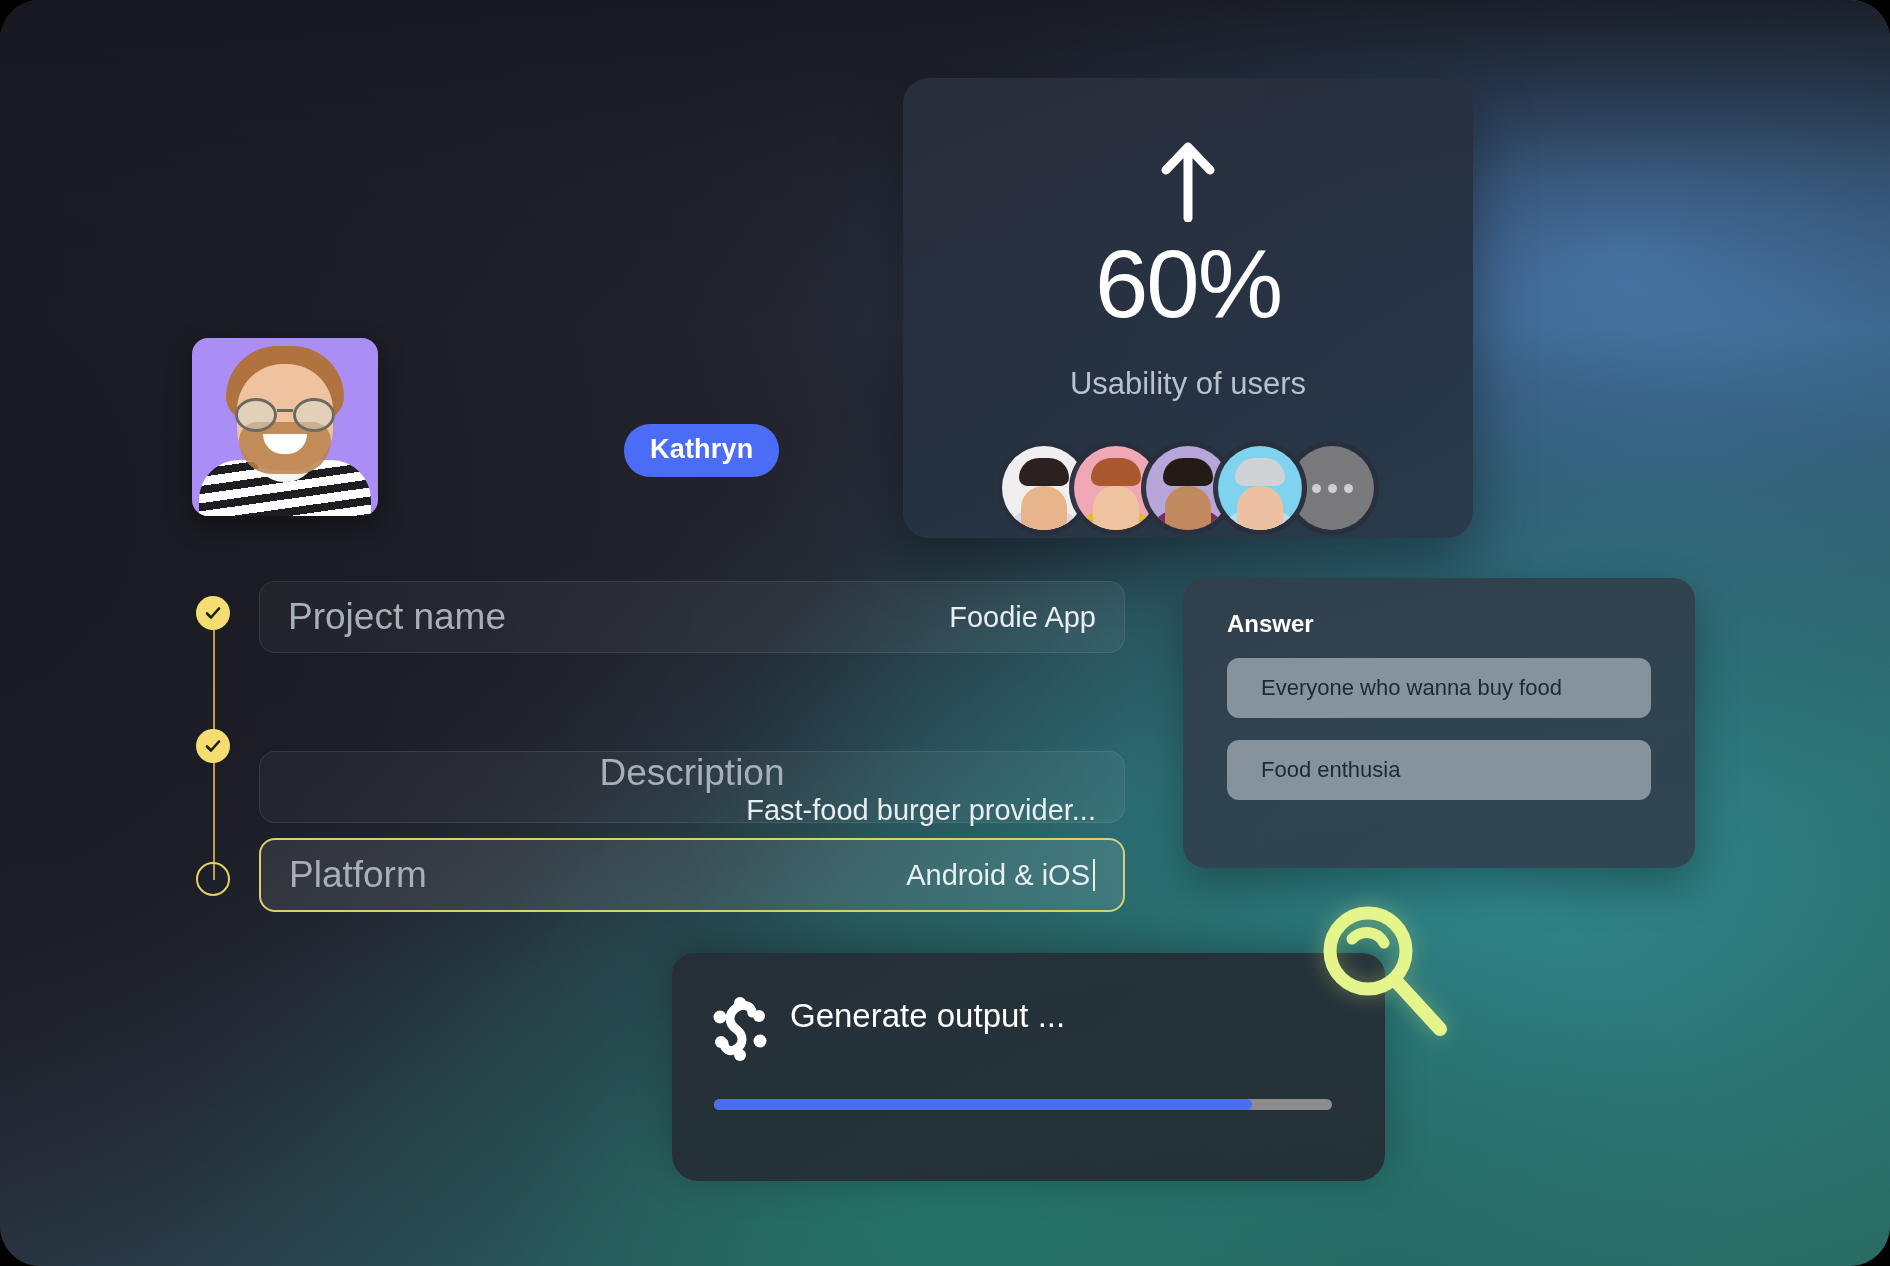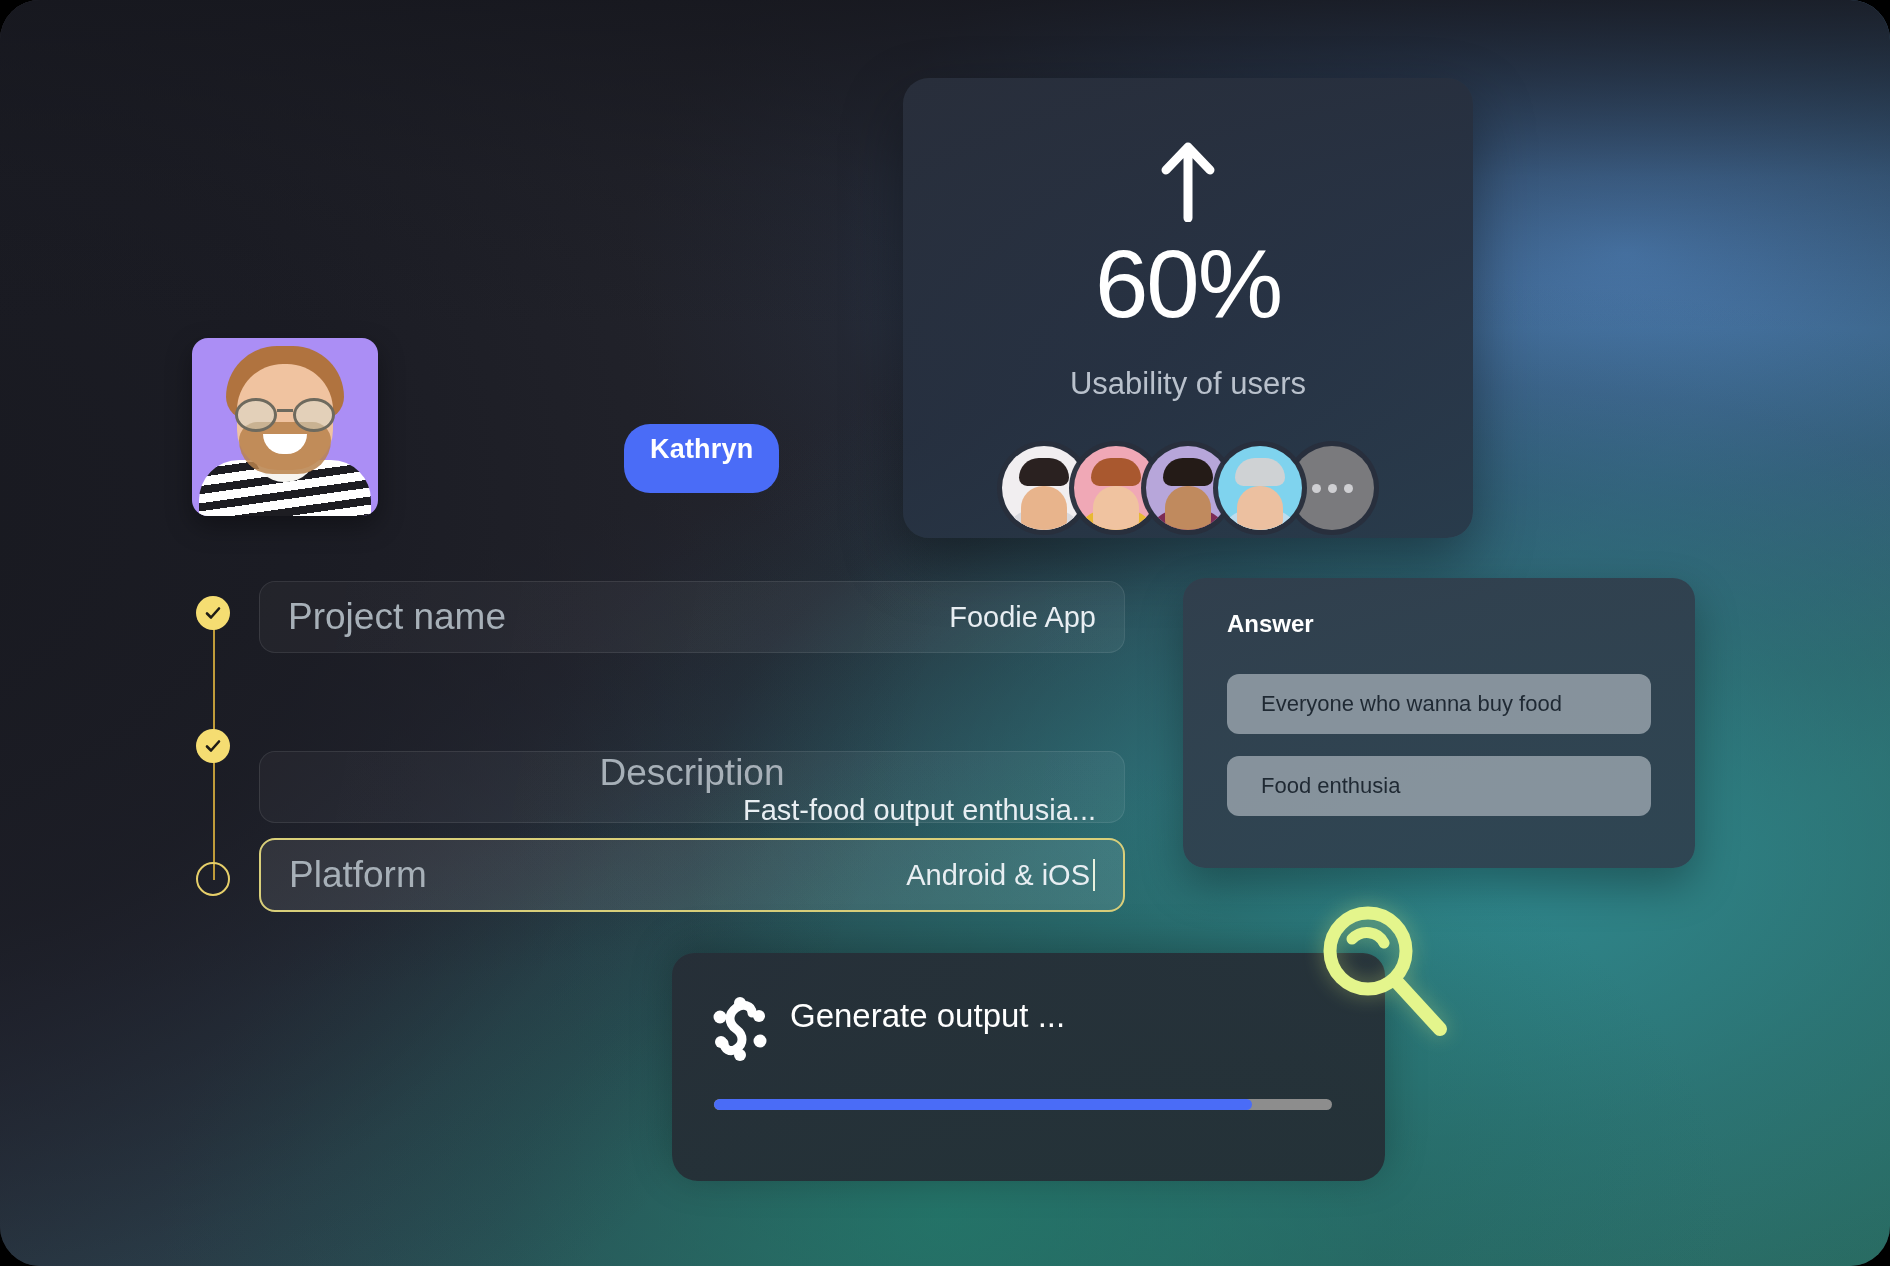--- a/index.html
+++ b/index.html
@@ -217,21 +217,21 @@
     width: 62px; height: 30px;
     border-radius: 0 0 34px 34px;
     background: #f7f6f2;
   }
 
   
   #name-tag {
     position: absolute;
     left: 624px;
     top: 424px;
-    padding: 10px 26px 28px;
+    padding: 10px 26px 12px;
     border-radius: 26px;
     background: #4a6cf7;
     color: #ffffff;
     font-size: 27px;
     font-weight: 700;
     letter-spacing: .2px;
   }
   #name-cursor {
     position: absolute;
     left: 578px;
@@ -326,21 +326,21 @@
     border-radius: 22px;
     background: linear-gradient(165deg, rgba(49,62,76,0.95) 0%, rgba(47,66,80,0.94) 100%);
     box-shadow: 0 18px 44px rgba(0,0,0,0.3);
     box-sizing: border-box;
     padding: 32px 44px;
   }
   #answer-title {
     font-size: 24px;
     font-weight: 700;
     color: #ffffff;
-    margin-bottom: 36px;
+    margin-bottom: 20px;
   }
   .answer-option {
     height: 60px;
     border-radius: 12px;
     background: rgba(168,178,186,0.72);
     display: flex;
     align-items: center;
     padding: 0 34px;
     box-sizing: border-box;
     margin-bottom: 22px;
@@ -481,21 +481,21 @@
     <div class="tl-node pending" style="top:266px"></div>
   </div>
 
   <div class="field-row" id="row-project">
     <span class="field-label">Project name</span>
     <span class="field-value">Foodie App</span>
   </div>
 
   <div class="field-row" id="row-description">
     <span class="field-label">Description</span>
-    <span class="field-value">Fast-food output enthusia...</span>
+    <span class="field-value">Fast-food burger provider...</span>
   </div>
 
   <div class="field-row" id="row-platform">
     <span class="field-label">Platform</span>
     <span class="field-value"><span>Android &amp; iOS</span><span class="caret"></span></span>
   </div>
 
   <div id="answer-card">
     <div id="answer-title">Answer</div>
     <div class="answer-option">Everyone who wanna buy food</div>

